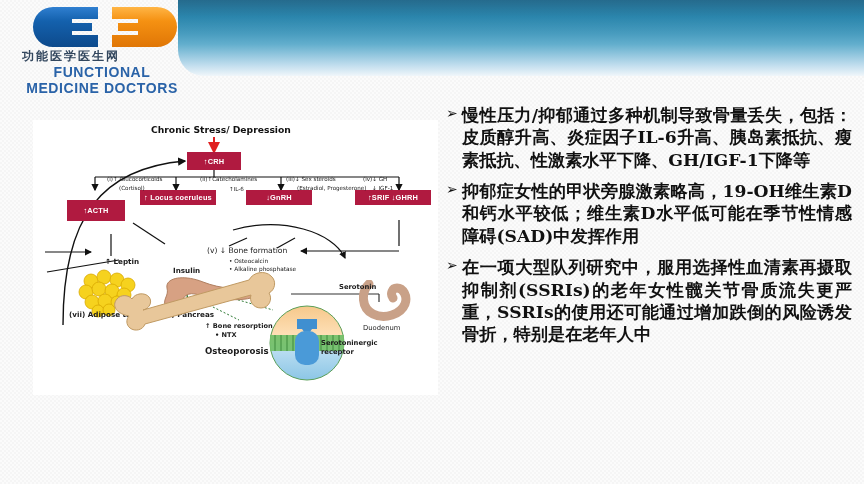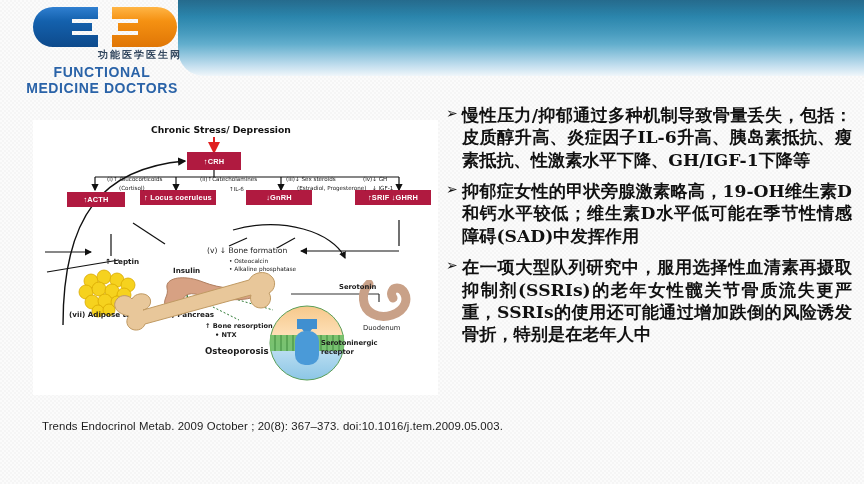--- a/index.html
+++ b/index.html
@@ -37,22 +37,22 @@
     font-family:"DejaVu Serif","Liberation Serif",serif;
     font-size:34px;font-weight:700;color:#0a0a0a;
     letter-spacing:2px;
     white-space:nowrap;
   }
 
   
   .logo{position:absolute;left:22px;top:6px;width:160px;height:74px;}
   .logo-mark{position:absolute;left:10px;top:0;width:146px;height:42px;}
   .logo-cn{
-    position:absolute;left:0;top:42px;width:160px;text-align:right;
-    font-size:10px;font-weight:700;color:#33475e;letter-spacing:2px;
+    position:absolute;left:0;top:42px;width:160px;text-align:left;
+    font-size:12px;font-weight:700;color:#33475e;letter-spacing:2px;
     font-family:"DejaVu Sans","Liberation Sans",sans-serif;
   }
   .logo-en{
     position:absolute;left:0;top:58px;width:160px;text-align:center;
     font-size:14px;font-weight:700;color:#2a63a8;letter-spacing:0.6px;
   }
 
   
   .figure-panel{
     position:absolute;left:33px;top:120px;width:405px;height:275px;
@@ -184,21 +184,21 @@
         <line x1="178" y1="172" x2="240" y2="190" stroke="#2f7a35" stroke-width="1" stroke-dasharray="2,2"></line>
         <circle cx="163" cy="175" r="9" fill="none" stroke="#2f7a35" stroke-width="1.4"></circle>
 
         <line x1="258" y1="174" x2="346" y2="174" stroke="#333" stroke-width="1.2"></line>
         <line x1="346" y1="174" x2="346" y2="182" stroke="#333" stroke-width="1.2"></line>
       </svg>
 
       <div class="fig-txt stress-title">Chronic Stress/ Depression</div>
       <div class="redbox" style="left:154px;top:32px;width:54px;height:18px;">↑CRH</div>
 
-      <div class="redbox" style="left:34px;top:72px;width:58px;height:15px;">↑ACTH</div>
+      <div class="redbox" style="left:34px;top:80px;width:58px;height:21px;">↑ACTH</div>
       <div class="redbox" style="left:107px;top:70px;width:76px;height:15px;">↑ Locus coeruleus</div>
       <div class="redbox" style="left:213px;top:70px;width:66px;height:15px;text-align:right;">↓GnRH</div>
       <div class="redbox" style="left:322px;top:70px;width:76px;height:15px;">↑SRIF  ↓GHRH</div>
 
       <div class="fig-txt lbl-i">(i)↑ Glucocorticoids</div>
       <div class="fig-txt lbl-i2">(Cortisol)</div>
       <div class="fig-txt lbl-ii">(ii)↑Catecholamines</div>
       <div class="fig-txt lbl-ii2">↑IL-6</div>
       <div class="fig-txt lbl-iii">(iii)↓ Sex steroids</div>
       <div class="fig-txt lbl-iii2">(Estradiol, Progesterone)</div>
@@ -287,15 +287,14 @@
     <div class="bullet">
       <span class="arrow">➢</span>
       <span>抑郁症女性的甲状旁腺激素略高，19-OH维生素D和钙水平较低；维生素D水平低可能在季节性情感障碍(SAD)中发挥作用</span>
     </div>
     <div class="bullet">
       <span class="arrow">➢</span>
       <span>在一项大型队列研究中，服用选择性血清素再摄取抑制剂(SSRIs)的老年女性髋关节骨质流失更严重，SSRIs的使用还可能通过增加跌倒的风险诱发骨折，特别是在老年人中</span>
     </div>
   </div>
 
-  <div class="citation">Trends Endocrinol Metab. 2009 October ; 20(8): 367–373. doi:10.1016/j.tem.2009.05.003.</div>
 
 </div>
 
 </body></html>

